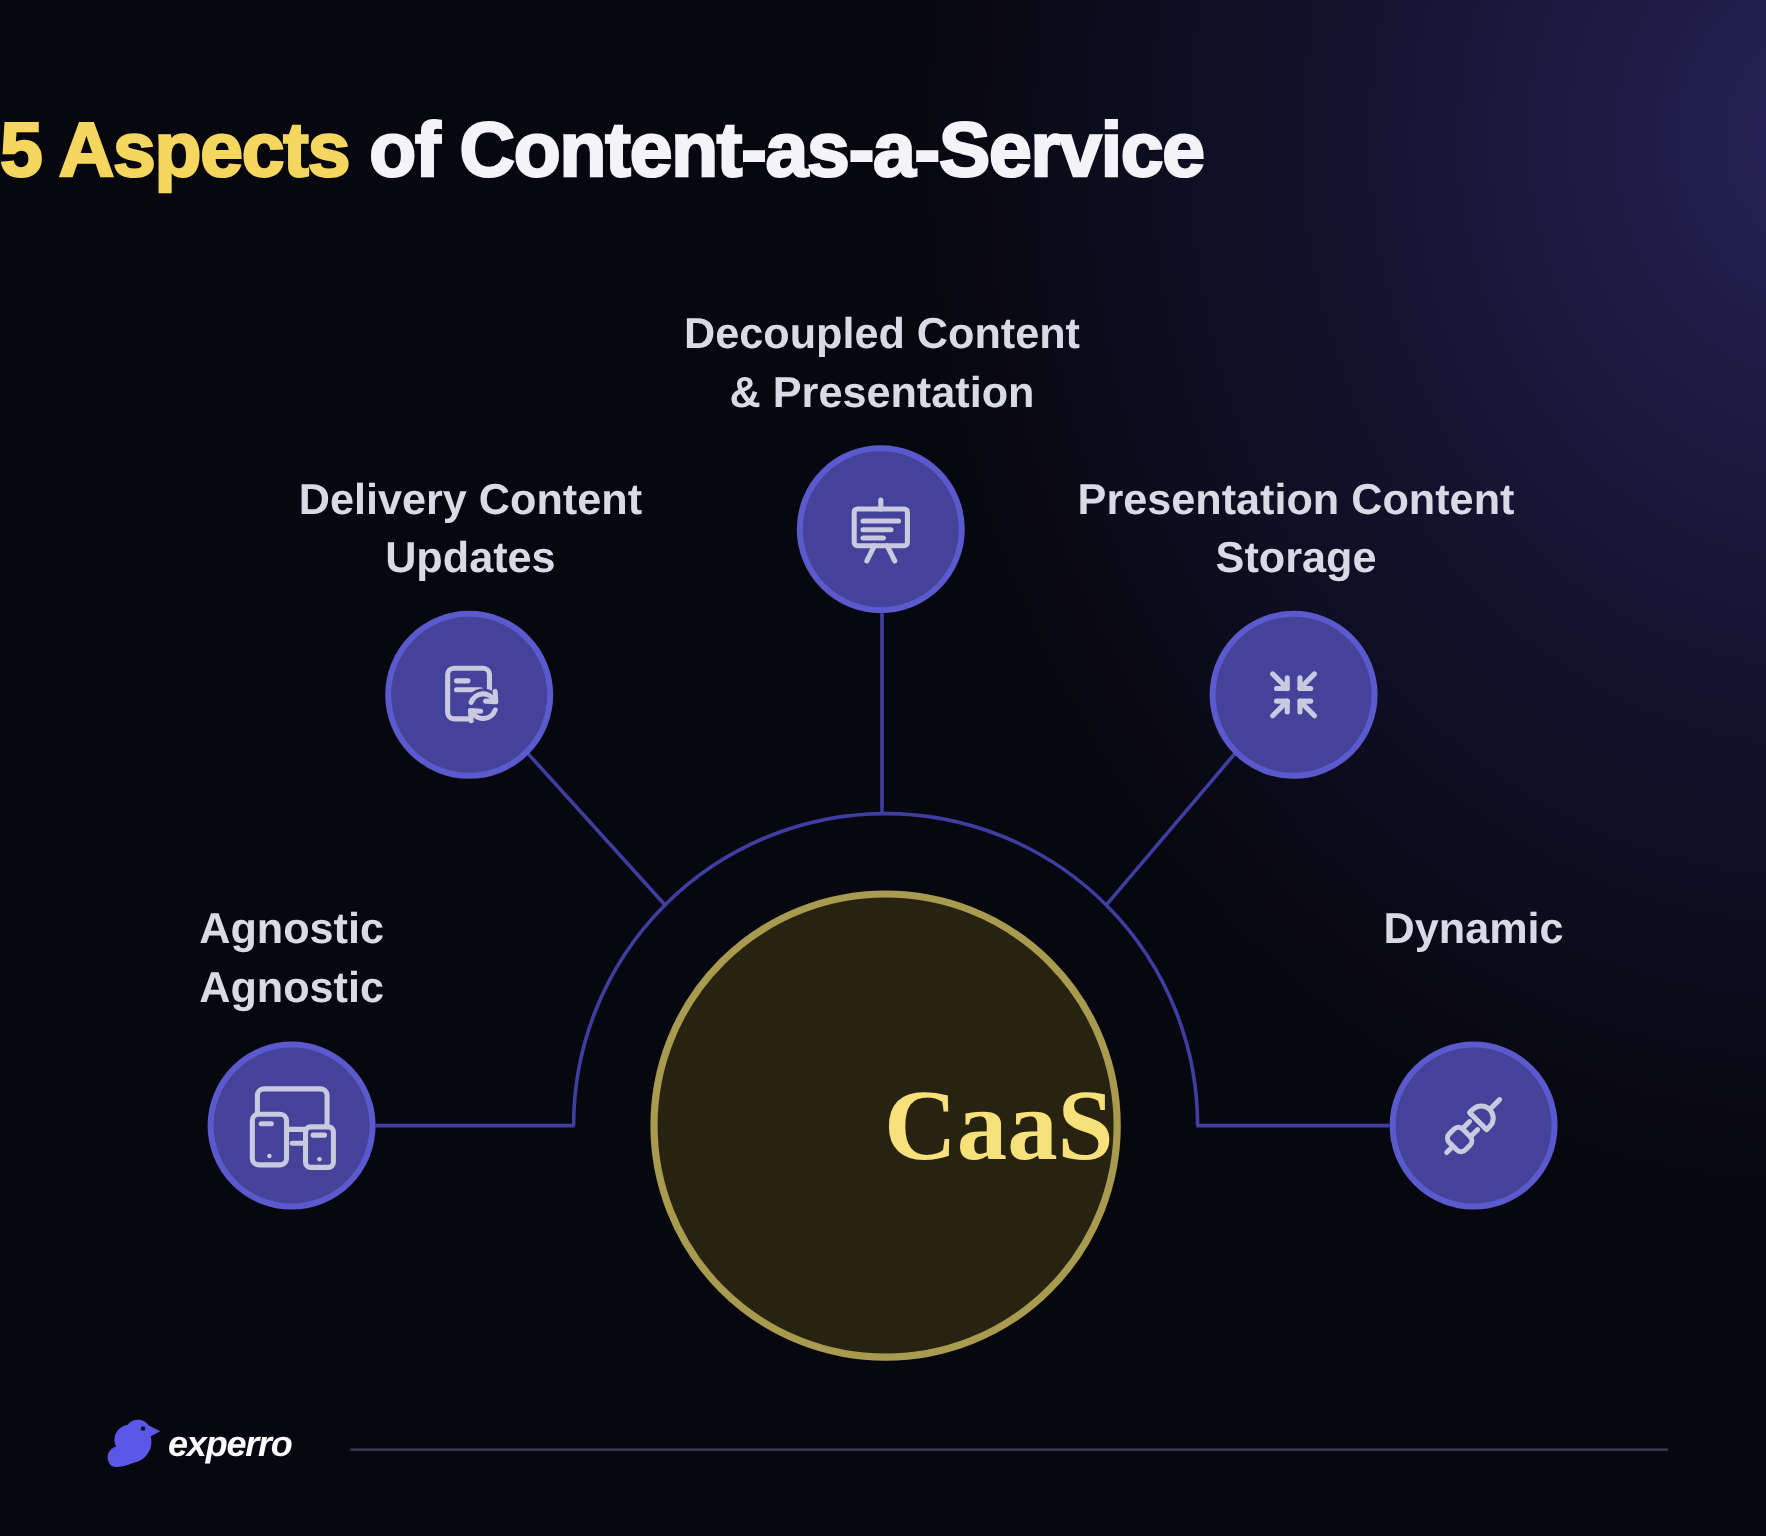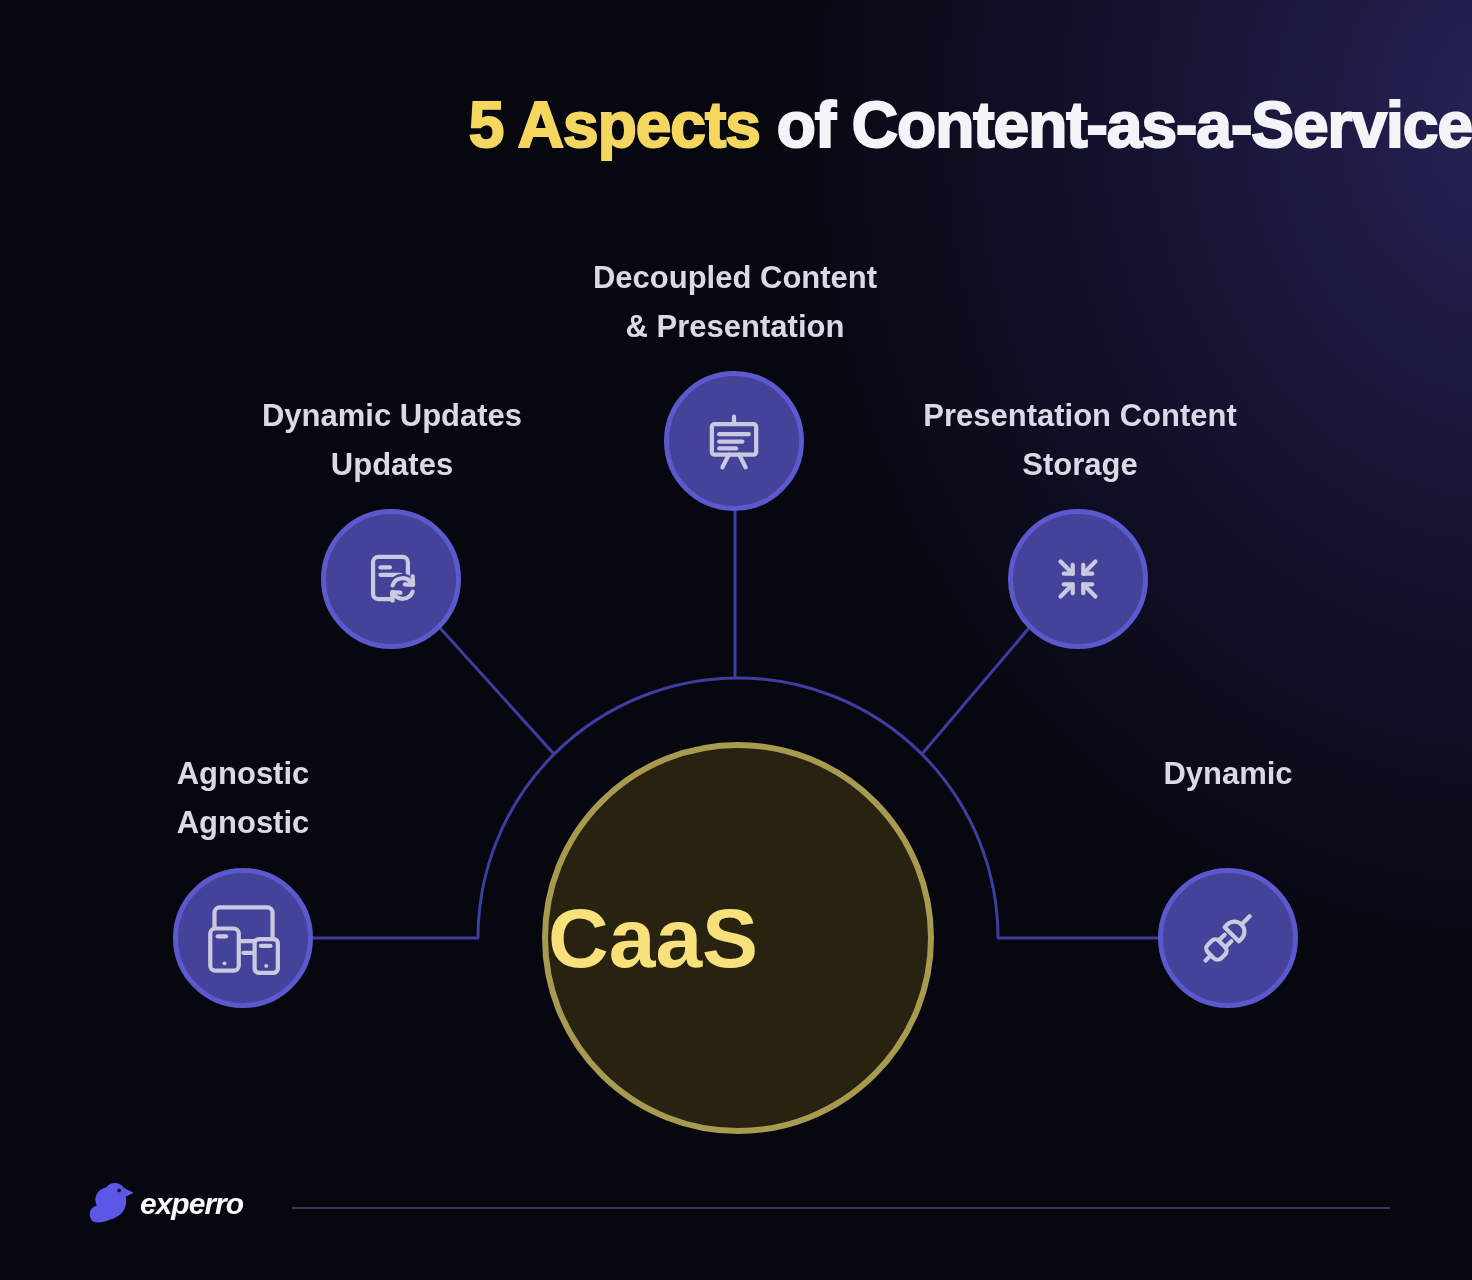--- a/index.html
+++ b/index.html
@@ -11,21 +11,21 @@
     background:
       radial-gradient(1150px 1350px at 103% 9%,
         rgba(66,61,152,0.52) 0%,
         rgba(42,39,104,0.30) 38%,
         rgba(10,10,22,0) 66%),
       #07070f;
   }
   
   .title{
     position:absolute;top:90px;left:0;right:0;
-    text-align:right;
+    text-align:left;
     font-size:64px;font-weight:bold;letter-spacing:-1px;line-height:1.1;
     -webkit-text-stroke:2.1px currentColor;
     color:#f3f3f8;
   }
   .title .hl{color:#f5d65e;-webkit-text-stroke:2.1px #f5d65e;}
   .title .rest{color:#f3f3f8;}
   
   .wires{position:absolute;inset:0;pointer-events:none;}
   .wires path,.wires line{stroke:#3e3da2;stroke-width:3;fill:none;}
   
@@ -40,30 +40,30 @@
   .ic{stroke:#c9cadf;stroke-width:4;fill:none;stroke-linecap:round;stroke-linejoin:round;}
   .ic-fill{fill:#454299;stroke:#c9cadf;stroke-width:4;stroke-linecap:round;stroke-linejoin:round;}
   .ic-dot{fill:#c9cadf;stroke:none;}
   .ic-mask{fill:#454299;stroke:none;}
   
   .caas{
     position:absolute;left:542px;top:742px;width:392px;height:392px;box-sizing:border-box;
     border-radius:50%;
     background:#272310;
     border:6px solid #a89b50;
-    display:flex;align-items:center;justify-content:flex-start;
+    display:flex;align-items:center;justify-content:flex-end;font-family:Liberation Serif, serif;
   }
   .caas-label{
     font-size:84px;font-weight:bold;color:#f8e17b;letter-spacing:0;
   }
   
   .lbl{
     position:absolute;transform:translateX(-50%);
     text-align:center;white-space:nowrap;
-    font-size:31px;font-weight:bold;line-height:49px;color:#d9dae5;
+    font-size:36px;font-weight:bold;line-height:49px;color:#d9dae5;
   }
   .lbl-decoupled{left:735px;top:253px;}
   .lbl-dynamic{left:392px;top:391px;}
   .lbl-centralized{left:1080px;top:391px;}
   .lbl-platform{left:243px;top:749px;}
   .lbl-api{left:1228px;top:749px;}
   
   .logo{position:absolute;left:88px;top:1180px;display:flex;align-items:center;}
   .logo-bird{width:48px;height:44px;margin-right:4px;}
   .logo-word{
@@ -160,21 +160,21 @@
         <line class="ic" x1="54.5" y1="36" x2="65" y2="36"></line>
       </g>
     </svg>
   </div>
 
   <div class="lbl lbl-decoupled">
     <div>Decoupled Content</div>
     <div>&amp; Presentation</div>
   </div>
   <div class="lbl lbl-dynamic">
-    <div>Dynamic Updates</div>
+    <div>Delivery Content</div>
     <div>Updates</div>
   </div>
   <div class="lbl lbl-centralized">
     <div>Presentation Content</div>
     <div>Storage</div>
   </div>
   <div class="lbl lbl-platform">
     <div>Agnostic</div>
     <div>Agnostic</div>
   </div>

